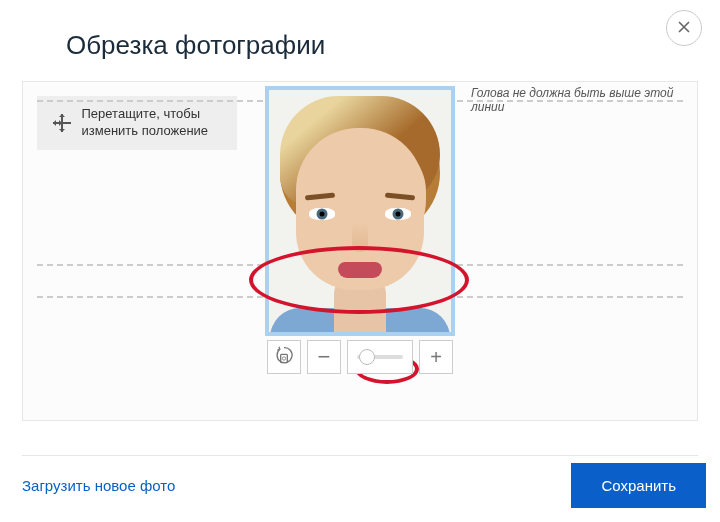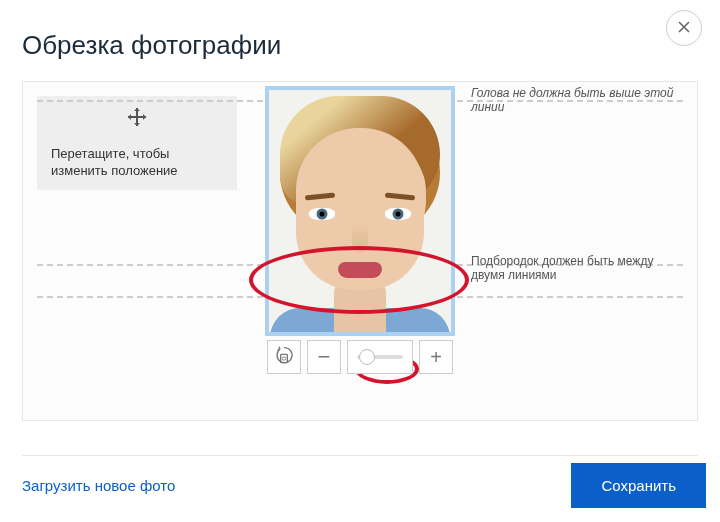--- a/index.html
+++ b/index.html
@@ -3,30 +3,29 @@
   <meta charset="utf-8">
   <style>
     * { box-sizing: border-box; margin: 0; padding: 0; font-family: Arial, sans-serif; }
     body { width: 720px; height: 522px; background: #fff; position: relative; }
     .close-btn {
       position: absolute; top: 10px; right: 18px; width: 36px; height: 36px;
       border: 1px solid #ccc; border-radius: 50%; background: #fff;
       display: flex; align-items: center; justify-content: center;
       cursor: pointer; font-size: 20px; color: #555;
     }
-    .title { font-size: 26px; font-weight: 500; color: #1b2b3a; padding: 30px 22px 20px; }
+    .title { font-size: 26px; font-weight: 500; color: #1b2b3a; padding: 30px 22px 20px; margin-left: 44px; }
     .editor {
       margin: 0 22px; border: 1px solid #e6e6e6; background: #fcfcfc;
       height: 340px; position: relative; padding: 14px;
     }
     .hint-box {
       position: absolute; top: 14px; left: 14px; background: #eee;
       padding: 10px 14px; display: flex; gap: 18px; align-items: center;
       width: 200px;
-      flex-direction: column;
     }
     .move-icon { position: relative; width: 22px; height: 22px; }
     .move-icon::before, .move-icon::after {
       content:''; position:absolute; background:#555;
     }
     .move-icon::before { left:10px; top:2px; width:2px; height:18px; }
     .move-icon::after { top:10px; left:2px; width:18px; height:2px; }
     .move-icon .arr { position:absolute; width:0; height:0; border:3px solid transparent; }
     .move-icon .up{ top:-1px; left:8px; border-bottom-color:#555; }
     .move-icon .dn{ bottom:-1px; left:8px; border-top-color:#555; }
@@ -99,21 +98,20 @@
         <span class="arr rt"></span>
     </span>
     <span class="hint-text">Перетащите, чтобы изменить положение</span>
   </div>
 
   <div class="photo-stage">
     <div class="guide g0"></div>
     <div class="guide g1"></div>
     <div class="guide g2"></div>
     <div class="glab top">Голова не должна быть выше этой линии</div>
-    <div class="glab b1">Подбородок должен быть между двумя линиями</div>
 
     <div class="frame">
       <div class="portrait">
         <div class="bg"></div>
         <div class="hairback"></div>
         <div class="shirt"></div>
         <div class="neck"></div>
         <div class="hairfront"></div>
         <div class="head"></div>
         <div class="brow l"></div>

